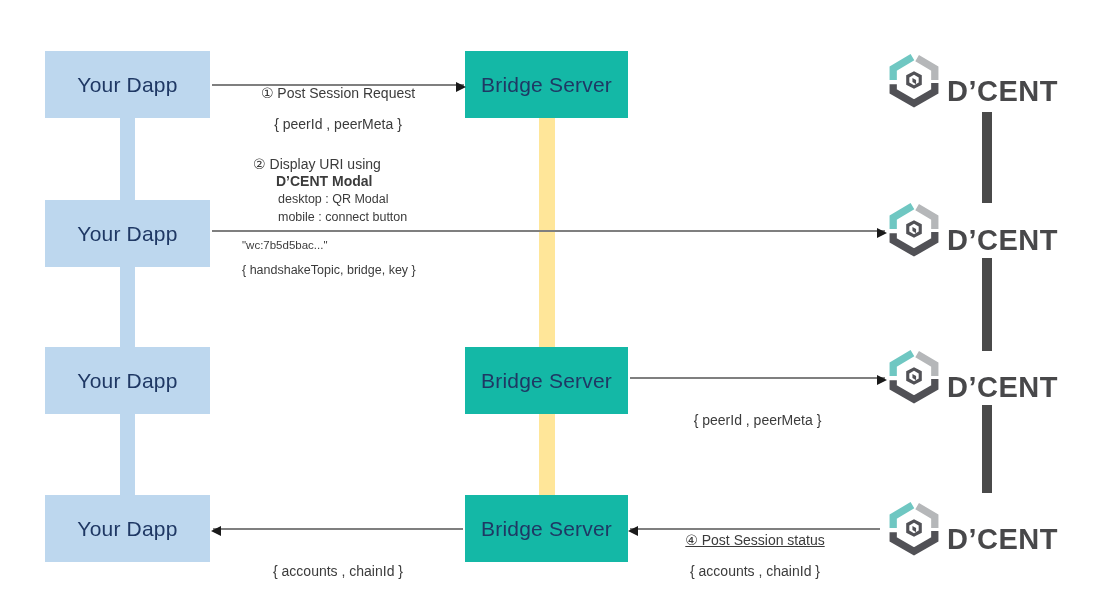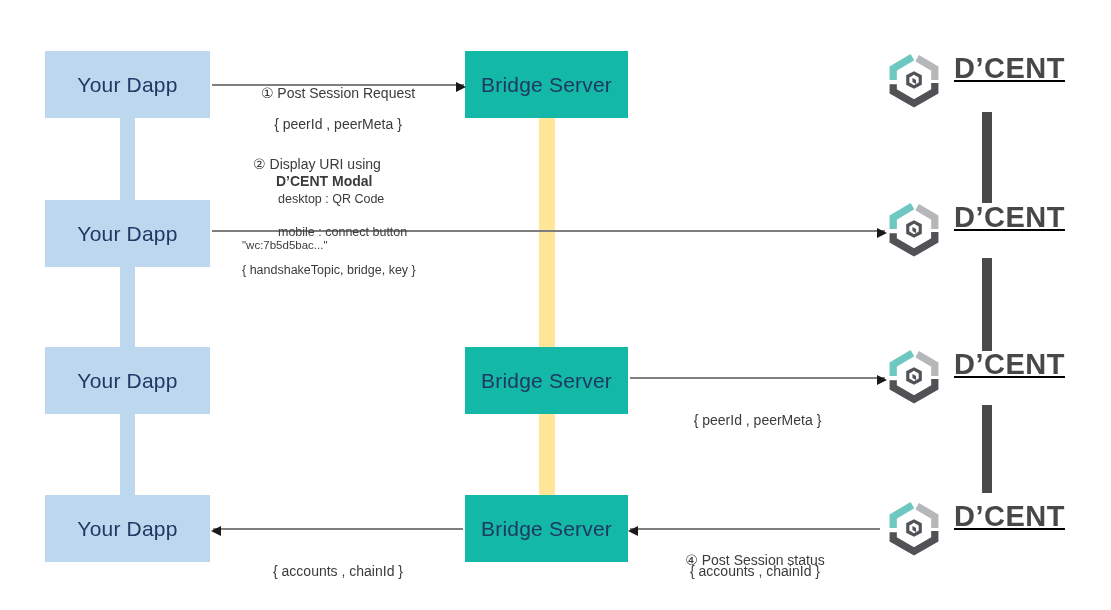--- a/index.html
+++ b/index.html
@@ -30,21 +30,21 @@
   .s2block { position:absolute; left:253px; top:156px; color:#3B3B3B; white-space:nowrap; }
   .s2line1 { font-size:14px; }
   .s2num { font-weight:normal; margin-right:4px; }
   .s2bold { font-weight:normal; }
   .s2line2 { font-size:14px; font-weight:bold; padding-left:23px; margin-top:1px; }
   .s2small { font-size:12.5px; padding-left:25px; margin-top:3px; }
   .s2sub { position:absolute; left:242px; top:239px; color:#3B3B3B; white-space:nowrap; }
   .s2uri { font-size:11.5px; }
   .s2payload { font-size:12.5px; margin-top:12px; }
   
-  .dcent { position:absolute; left:888px; height:56px; display:flex; align-items:flex-start; gap:14px;text-decoration:underline; }
+  .dcent { position:absolute; left:888px; height:56px; display:flex; align-items:flex-end; gap:7px; }
   .dcent svg { width:52px; height:56px; display:block; }
   .wordmark { font-size:29px; font-weight:bold; color:#48484A; letter-spacing:0.5px; }
 </style>
 </head>
 <body>
 
 <div class="canvas">
 
   <div class="vseg blue" style="top:118px;height:82px;"></div>
   <div class="vseg blue" style="top:267px;height:80px;"></div>
@@ -128,37 +128,37 @@
   </div>
   <div class="lbl" style="left:212px;top:61px;width:252px;">① Post Session Request</div>
   <div class="lbl" style="left:212px;top:92px;width:252px;">{ peerId , peerMeta }</div>
 
   <div class="arrow" style="left:212px;top:230px;width:673px;">
     <span class="head right"></span>
   </div>
   <div class="s2block">
     <div class="s2line1"><span class="s2num">②</span><span class="s2bold">Display URI using</span></div>
     <div class="s2line2">D’CENT Modal</div>
-    <div class="s2small">desktop : QR Code</div>
-    <div class="s2small" style="margin-top:19px;">mobile  : connect button</div>
+    <div class="s2small">desktop : QR Modal</div>
+    <div class="s2small" style="margin-top:4px;">mobile  : connect button</div>
   </div>
   <div class="s2sub">
     <div class="s2uri">"wc:7b5d5bac..."</div>
     <div class="s2payload">{ handshakeTopic, bridge, key }</div>
   </div>
 
   <div class="arrow" style="left:630px;top:377px;width:255px;">
     <span class="head right"></span>
   </div>
   <div class="lbl" style="left:630px;top:388px;width:255px;">{ peerId , peerMeta }</div>
 
   <div class="arrow" style="left:630px;top:528px;width:250px;">
     <span class="head left"></span>
   </div>
-  <div class="lbl" style="left:630px;top:528px;width:250px;">④ Post Session status</div>
+  <div class="lbl" style="left:630px;top:508px;width:250px;text-decoration:underline;">④ Post Session status</div>
   <div class="lbl" style="left:630px;top:539px;width:250px;">{ accounts , chainId }</div>
 
   <div class="arrow" style="left:213px;top:528px;width:250px;">
     <span class="head left"></span>
   </div>
   <div class="lbl" style="left:213px;top:539px;width:250px;">{ accounts , chainId }</div>
 
 </div>
 
 </body></html>

